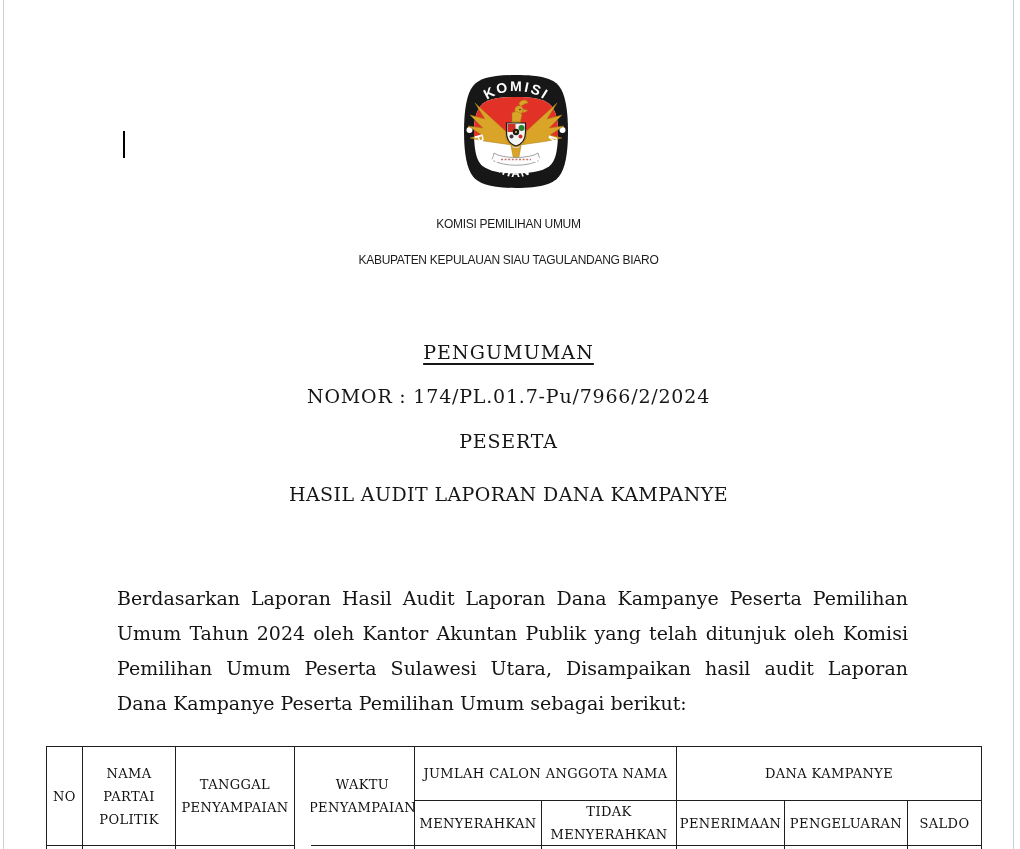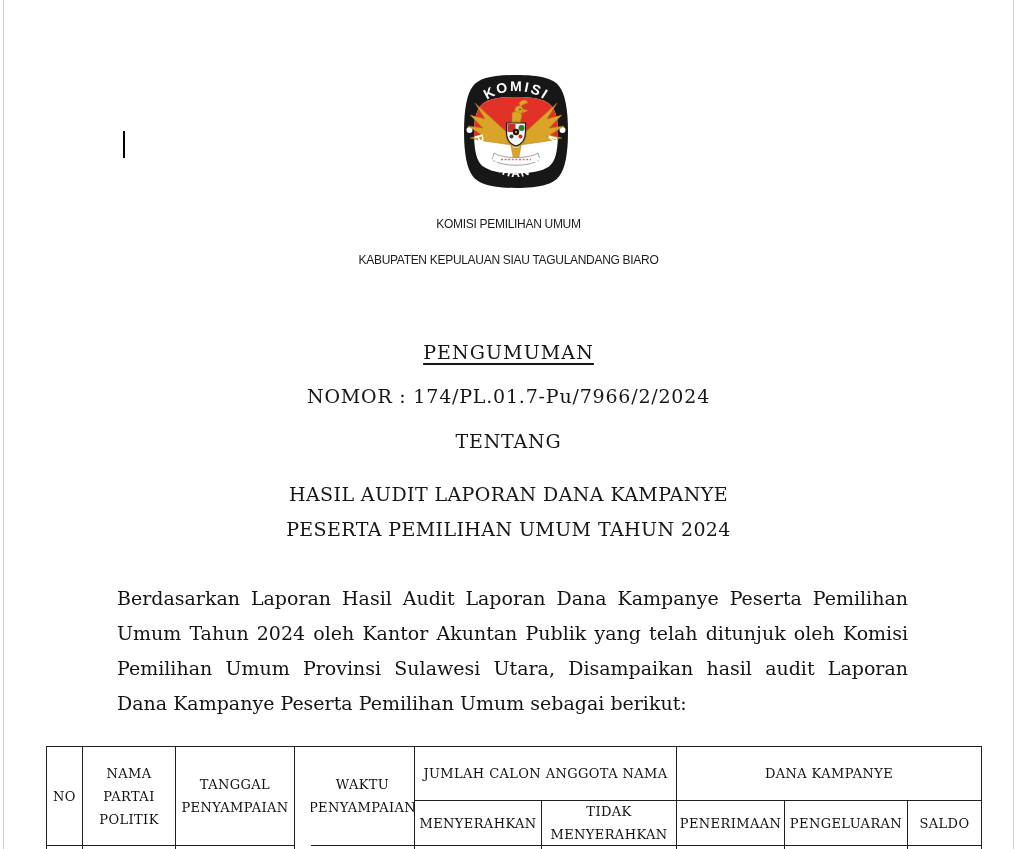--- a/index.html
+++ b/index.html
@@ -113,28 +113,27 @@
     </text>
   </svg>
 
   <div class="caret"></div>
 
   <div id="org1" class="center sans">KOMISI PEMILIHAN UMUM</div>
   <div id="org2" class="center sans">KABUPATEN KEPULAUAN SIAU TAGULANDANG BIARO</div>
 
   <div id="pengumuman" class="center serif-h">PENGUMUMAN</div>
   <div id="nomor" class="center serif-h">NOMOR : 174/PL.01.7-Pu/7966/2/2024</div>
-  <div id="tentang" class="center serif-h">TENTANG</div>
+  <div id="tentang" class="center serif-h">PESERTA</div>
   <div id="subject1" class="center serif-h">HASIL AUDIT LAPORAN DANA KAMPANYE</div>
-  <div id="subject2" class="center serif-h">PESERTA PEMILIHAN UMUM TAHUN 2024</div>
 
   <div class="paragraph">
     <div class="para-line">Berdasarkan Laporan Hasil Audit Laporan Dana Kampanye Peserta Pemilihan</div>
     <div class="para-line">Umum Tahun 2024 oleh Kantor Akuntan Publik yang telah ditunjuk oleh Komisi</div>
-    <div class="para-line">Pemilihan Umum Provinsi Sulawesi Utara, Disampaikan hasil audit Laporan</div>
+    <div class="para-line">Pemilihan Umum Peserta Sulawesi Utara, Disampaikan hasil audit Laporan</div>
     <div class="para-line last">Dana Kampanye Peserta Pemilihan Umum sebagai berikut:</div>
   </div>
 
   <div class="audit-table">
     <div class="cell span2 c1">
       <span>NO</span>
     </div>
     <div class="cell span2 c2">
       <span>NAMA</span>
       <span>PARTAI</span>

